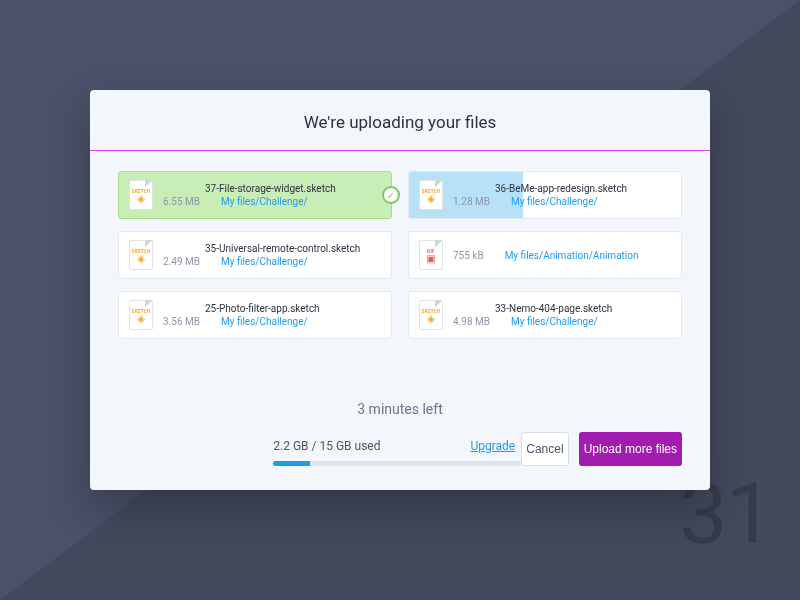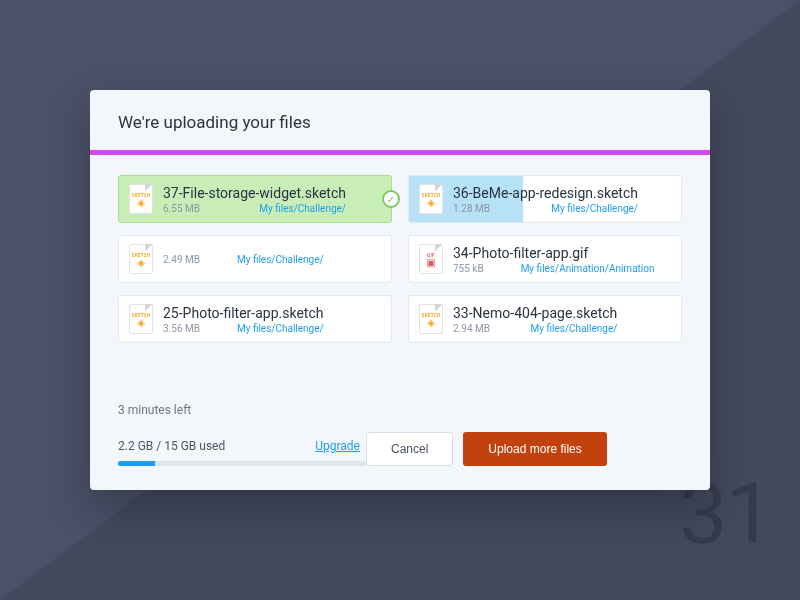--- a/index.html
+++ b/index.html
@@ -19,21 +19,22 @@
   }
   .modal {
     position: absolute; left: 90px; top: 90px; width: 620px; height: 400px;
     background: #f3f7fb; border-radius: 4px;
     box-shadow: 0 18px 40px rgba(0,0,0,0.25);
     z-index: 2;
     display: flex; flex-direction: column;
   }
   .modal-header {
     padding: 22px 28px 18px 28px;
-    border-bottom: 5px solid #d946ef;
+    border-bottom: 1px solid #d946ef;
+    text-align: center;
   }
   .modal-title { font-size: 17px; font-weight: 400; color: #2a3340; }
   .modal-body {
     padding: 20px 28px 8px 28px;
     flex: 1;
   }
   .file-grid {
     display: grid; grid-template-columns: 1fr 1fr; gap: 12px 16px;
   }
   .file-card {
@@ -73,52 +74,52 @@
   .file-icon .tag {
     font-size: 4.5px; font-weight: 700; letter-spacing: 0.3px;
     margin-top: 2px;
   }
   .file-icon .tag.sketch { color: #f5a623; }
   .file-icon .tag.gif { color: #e05a5a; }
   .file-icon .glyph { font-size: 10px; line-height: 1; }
   .file-icon .glyph.sketch { color: #f5a623; }
   .file-icon .glyph.gif { color: #e05a5a; }
   .file-info { display: flex; flex-direction: column; gap: 2px; min-width: 0; }
-  .file-name { font-size: 14px; color: #2a3340; white-space: nowrap; overflow: hidden; text-overflow: ellipsis; }
-  .file-meta { font-size: 10px; display: flex; gap: 26px; justify-content: space-between; }
+  .file-name { font-size: 10px; color: #2a3340; white-space: nowrap; overflow: hidden; text-overflow: ellipsis; margin-left: 42px; }
+  .file-meta { font-size: 10px; display: flex; gap: 10px; }
   .file-size { color: #8a97a6; }
   .file-path { color: #1e9df0; padding-left: 11px; }
   .check-badge {
     position: absolute; right: -9px; top: 50%; transform: translateY(-50%);
     width: 18px; height: 18px; border-radius: 50%;
     background: #fff; border: 2px solid #7bc95d;
     display: flex; align-items: center; justify-content: center;
     color: #7bc95d; font-size: 10px; z-index: 3;
   }
   .time-left {
-    text-align: left; font-size: 12px; color: #6b7785;
+    text-align: center; font-size: 14px; color: #6b7785;
     padding: 14px 28px 0 28px;
   }
   .modal-footer {
-    display: flex; align-items: flex-end; justify-content: flex-start;
+    display: flex; align-items: flex-end; justify-content: flex-end;
     padding: 10px 28px 24px 28px;
   }
   .storage { display: flex; flex-direction: column; gap: 8px; }
   .storage-row { display: flex; align-items: baseline; gap: 90px; }
   .storage-text { font-size: 12px; color: #4a5666; }
   .upgrade { font-size: 12px; color: #1e9df0; text-decoration: underline; cursor: pointer; margin-top: 12px; }
   .storage-bar { width: 248px; height: 5px; background: #dde5ec; border-radius: 3px; overflow: hidden; }
   .storage-fill { height: 100%; background: #1e9df0; }
   .actions { display: flex; gap: 10px; }
   .btn {
-    font-size: 12px; padding: 9px 24px; border-radius: 3px; cursor: pointer;
+    font-size: 12px; padding: 9px 4px; border-radius: 3px; cursor: pointer;
     border: 1px solid transparent;
   }
   .btn-cancel { background: #fff; border-color: #d7dee6; color: #4a5666; }
-  .btn-primary { background: #c2410c; color: #fff; }
+  .btn-primary { background: #a21caf; color: #fff; }
 </style>
 </head>
 <body>
 
 <div class="bg">
   <div class="bg-number">31</div>
 
   <div class="modal">
     <div class="modal-header">
       <div class="modal-title">We're uploading your files</div>
@@ -156,34 +157,34 @@
               </div>
             </div>
           </div>
           <div class="file-card ">
             <div class="file-icon">
               <div class="corner"></div>
               <div class="tag sketch">SKETCH</div>
               <div class="glyph sketch">◈</div>
             </div>
             <div class="file-info">
+              <div class="file-name">35-Universal-remote-control.sketch</div>
               <div class="file-meta">
                 <span class="file-size">2.49 MB</span>
                 <span class="file-path">My files/Challenge/</span>
               </div>
             </div>
           </div>
           <div class="file-card ">
             <div class="file-icon">
               <div class="corner"></div>
               <div class="tag gif">GIF</div>
               <div class="glyph gif">▣</div>
             </div>
             <div class="file-info">
-              <div class="file-name">34-Photo-filter-app.gif</div>
               <div class="file-meta">
                 <span class="file-size">755 kB</span>
                 <span class="file-path">My files/Animation/Animation</span>
               </div>
             </div>
           </div>
           <div class="file-card ">
             <div class="file-icon">
               <div class="corner"></div>
               <div class="tag sketch">SKETCH</div>
@@ -199,21 +200,21 @@
           </div>
           <div class="file-card ">
             <div class="file-icon">
               <div class="corner"></div>
               <div class="tag sketch">SKETCH</div>
               <div class="glyph sketch">◈</div>
             </div>
             <div class="file-info">
               <div class="file-name">33-Nemo-404-page.sketch</div>
               <div class="file-meta">
-                <span class="file-size">2.94 MB</span>
+                <span class="file-size">4.98 MB</span>
                 <span class="file-path">My files/Challenge/</span>
               </div>
             </div>
           </div>
         </div>
     </div>
 
     <div class="time-left">3 minutes left</div>
 
     <div class="modal-footer">

